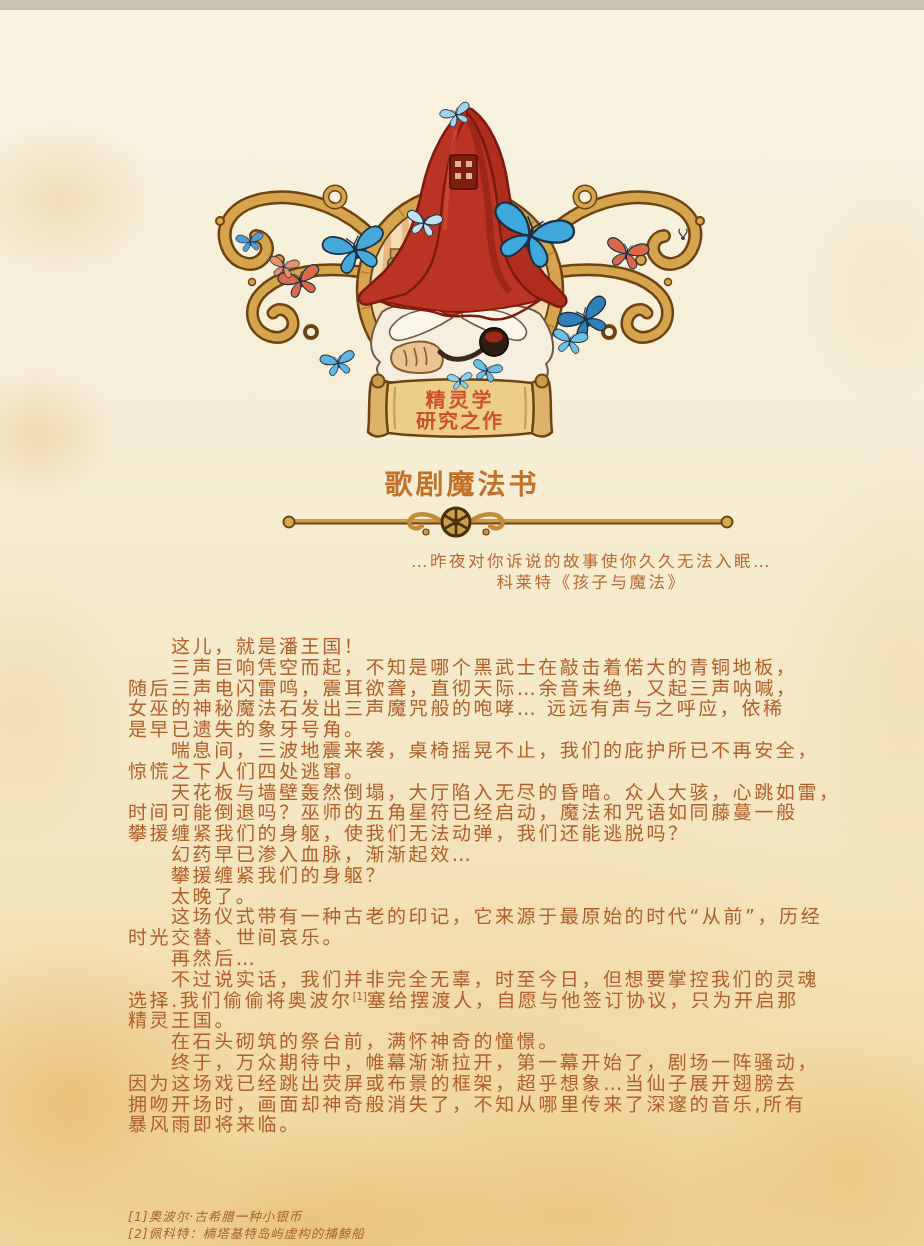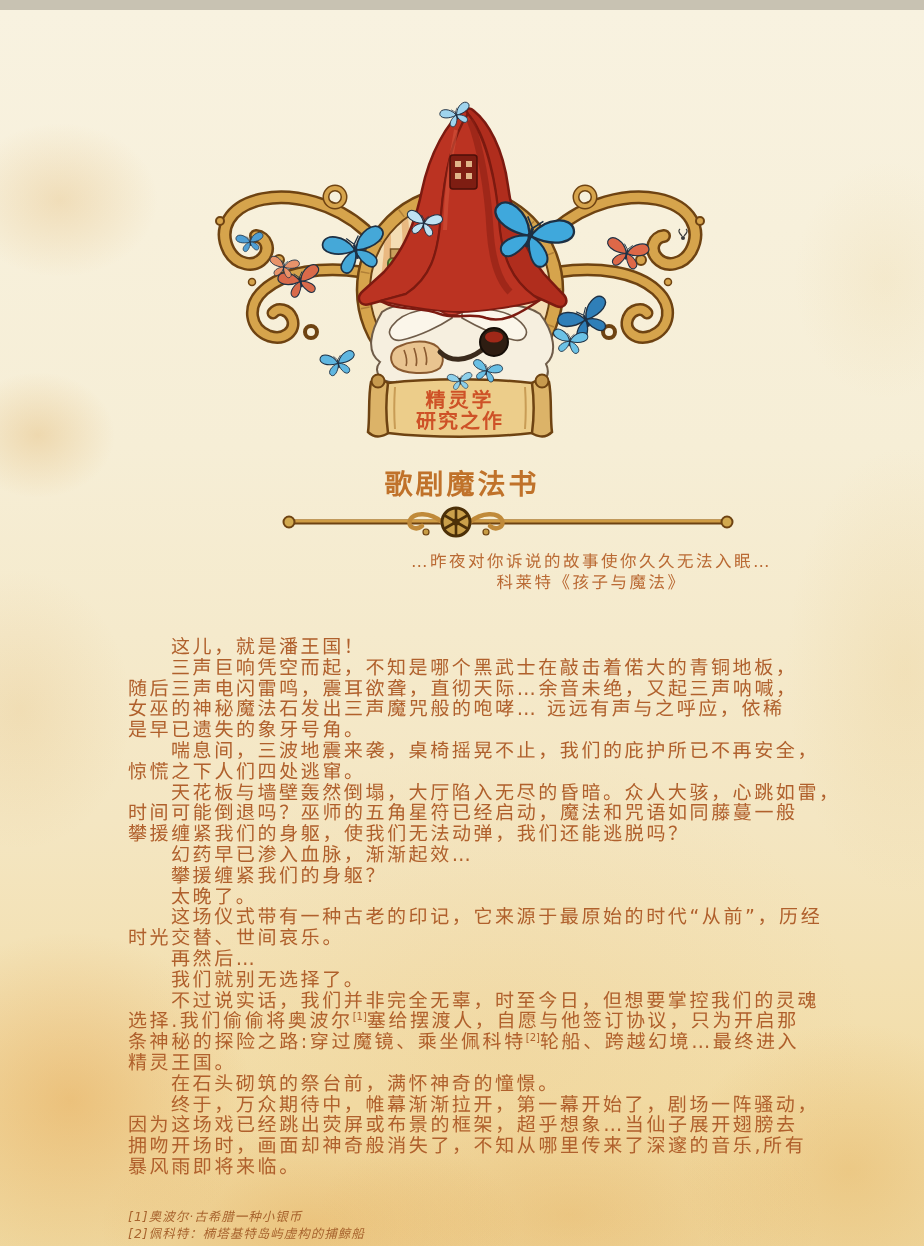--- a/index.html
+++ b/index.html
@@ -221,24 +221,22 @@
       <div class="bline">惊慌之下人们四处逃窜。</div>
       <div class="bline indent">天花板与墙壁轰然倒塌，大厅陷入无尽的昏暗。众人大骇，心跳如雷，</div>
       <div class="bline">时间可能倒退吗？巫师的五角星符已经启动，魔法和咒语如同藤蔓一般</div>
       <div class="bline">攀援缠紧我们的身躯，使我们无法动弹，我们还能逃脱吗？</div>
       <div class="bline indent">幻药早已渗入血脉，渐渐起效…</div>
       <div class="bline indent">攀援缠紧我们的身躯？</div>
       <div class="bline indent">太晚了。</div>
       <div class="bline indent">这场仪式带有一种古老的印记，它来源于最原始的时代“从前”，历经</div>
       <div class="bline">时光交替、世间哀乐。</div>
       <div class="bline indent">再然后…</div>
-      <div class="bline indent">我们就别无选择了。</div>
       <div class="bline indent">不过说实话，我们并非完全无辜，时至今日，但想要掌控我们的灵魂</div>
       <div class="bline">选择.我们偷偷将奥波尔<sup>[1]</sup>塞给摆渡人，自愿与他签订协议，只为开启那</div>
-      <div class="bline">条神秘的探险之路:穿过魔镜、乘坐佩科特<sup>[2]</sup>轮船、跨越幻境…最终进入</div>
       <div class="bline">精灵王国。</div>
       <div class="bline indent">在石头砌筑的祭台前，满怀神奇的憧憬。</div>
       <div class="bline indent">终于，万众期待中，帷幕渐渐拉开，第一幕开始了，剧场一阵骚动，</div>
       <div class="bline">因为这场戏已经跳出荧屏或布景的框架，超乎想象…当仙子展开翅膀去</div>
       <div class="bline">拥吻开场时，画面却神奇般消失了，不知从哪里传来了深邃的音乐,所有</div>
       <div class="bline">暴风雨即将来临。</div>
     </div>
 
   <div class="footnotes">
     <div>[1]奥波尔·古希腊一种小银币</div>

